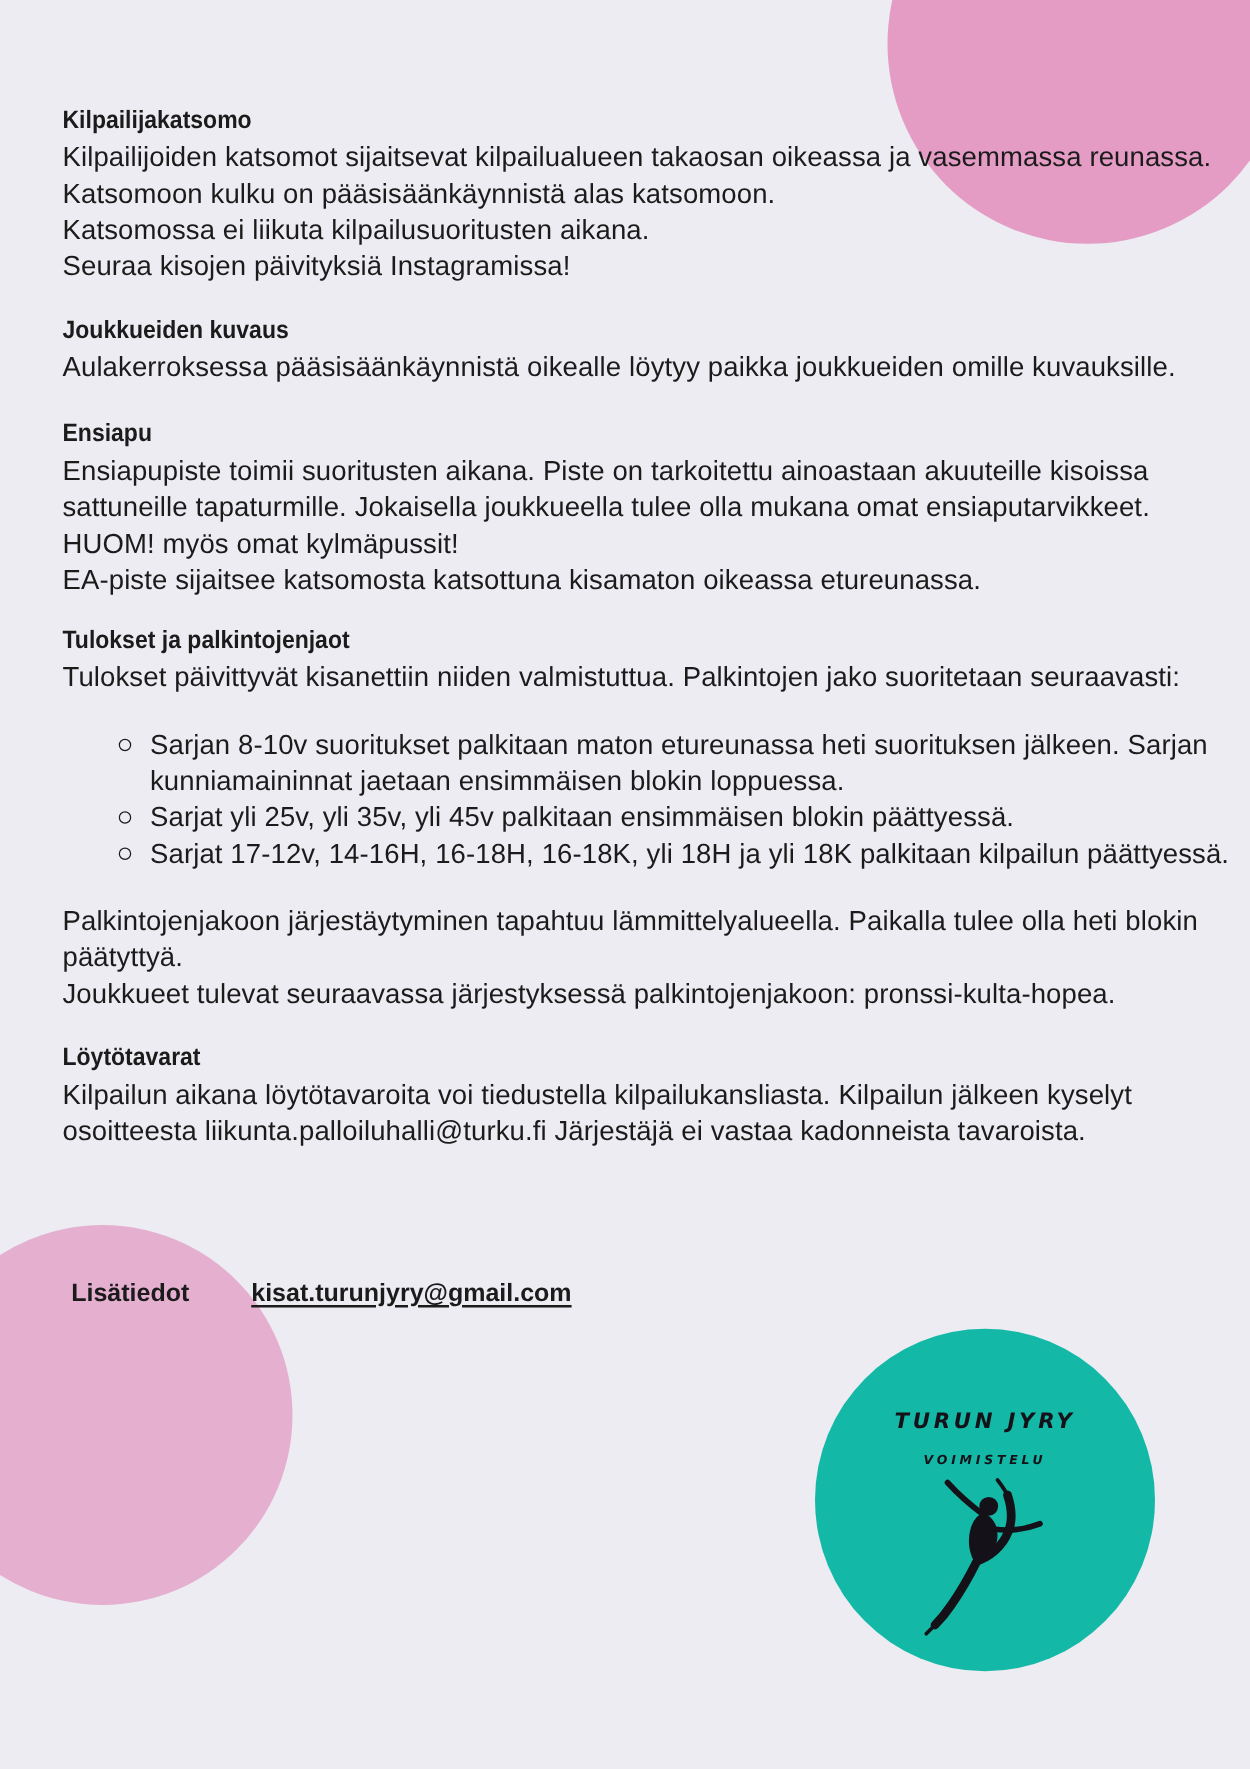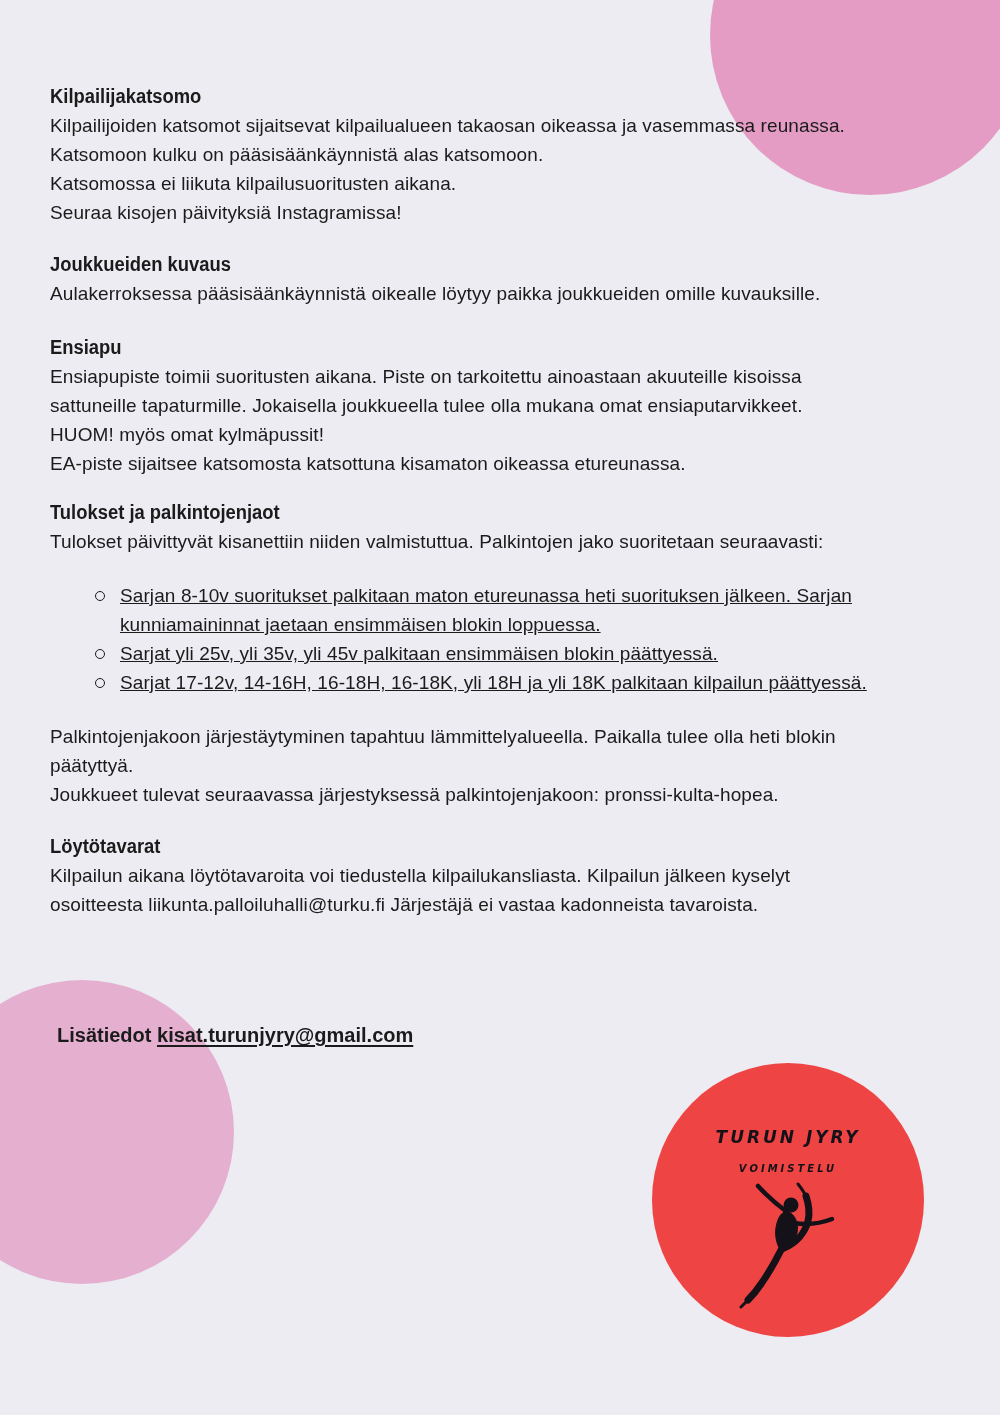--- a/index.html
+++ b/index.html
@@ -4,39 +4,39 @@
 <style>
   html,body{margin:0;padding:0;}
   body{
     width:1000px;height:1415px;position:relative;overflow:hidden;
     background:#ececf2;color:#1b1b1b;
     font-family:"Liberation Sans", sans-serif;
   }
   .circle{position:absolute;border-radius:50%;}
   .circle-top-right{left:710px;top:-125px;width:320px;height:320px;background:#e49cc4;}
   .circle-bottom-left{left:-70px;top:980px;width:304px;height:304px;background:#e5b0d0;}
-  .logo-circle{left:652px;top:1063px;width:272px;height:274px;background:#ef4444;}
+  .logo-circle{left:652px;top:1063px;width:272px;height:274px;background:#14b8a6;}
 
   .section{position:absolute;left:50px;width:900px;}
   .heading{
     font-weight:700;font-size:20px;line-height:29px;
     transform:scaleX(0.92);transform-origin:left center;white-space:nowrap;
   }
-  .line{font-size:19px;line-height:29px;white-space:nowrap;letter-spacing:0.1px;}
+  .line{font-size:22px;line-height:29px;white-space:nowrap;letter-spacing:0.1px;}
 
-  .bullets{position:absolute;left:95px;top:581px;width:880px;text-decoration:underline;}
+  .bullets{position:absolute;left:95px;top:581px;width:880px;}
   .bullet-row{display:flex;align-items:flex-start;}
   .bullet-mark{
     flex:0 0 auto;width:8px;height:8px;margin:10px 15px 0 0;
     border:1.6px solid #1b1b1b;border-radius:50%;background:transparent;
   }
   .bullet-lines{flex:1 1 auto;}
 
   .contact{position:absolute;left:57px;top:1024px;font-size:20px;font-weight:700;white-space:nowrap;}
-  .contact a{color:#1b1b1b;text-decoration:underline;text-decoration-thickness:2px;text-underline-offset:3px;cursor:pointer;}
+  .contact a{color:#1b1b1b;text-decoration:underline;text-decoration-thickness:2px;text-underline-offset:3px;cursor:pointer;margin-left:44px;}
 
   .logo-name{position:absolute;left:0;width:100%;text-align:center;
     font-style:italic;font-weight:700;color:#141218;
     font-family:"DejaVu Sans", sans-serif;}
   .logo-name.l1{top:64px;font-size:17px;letter-spacing:3px;}
   .logo-name.l2{top:100px;font-size:10px;letter-spacing:3px;}
   .logo-figure{position:absolute;left:84px;top:118px;width:105px;height:128px;}
   .logo-figure svg{display:block;width:100%;height:100%;}
 </style>
 </head>

